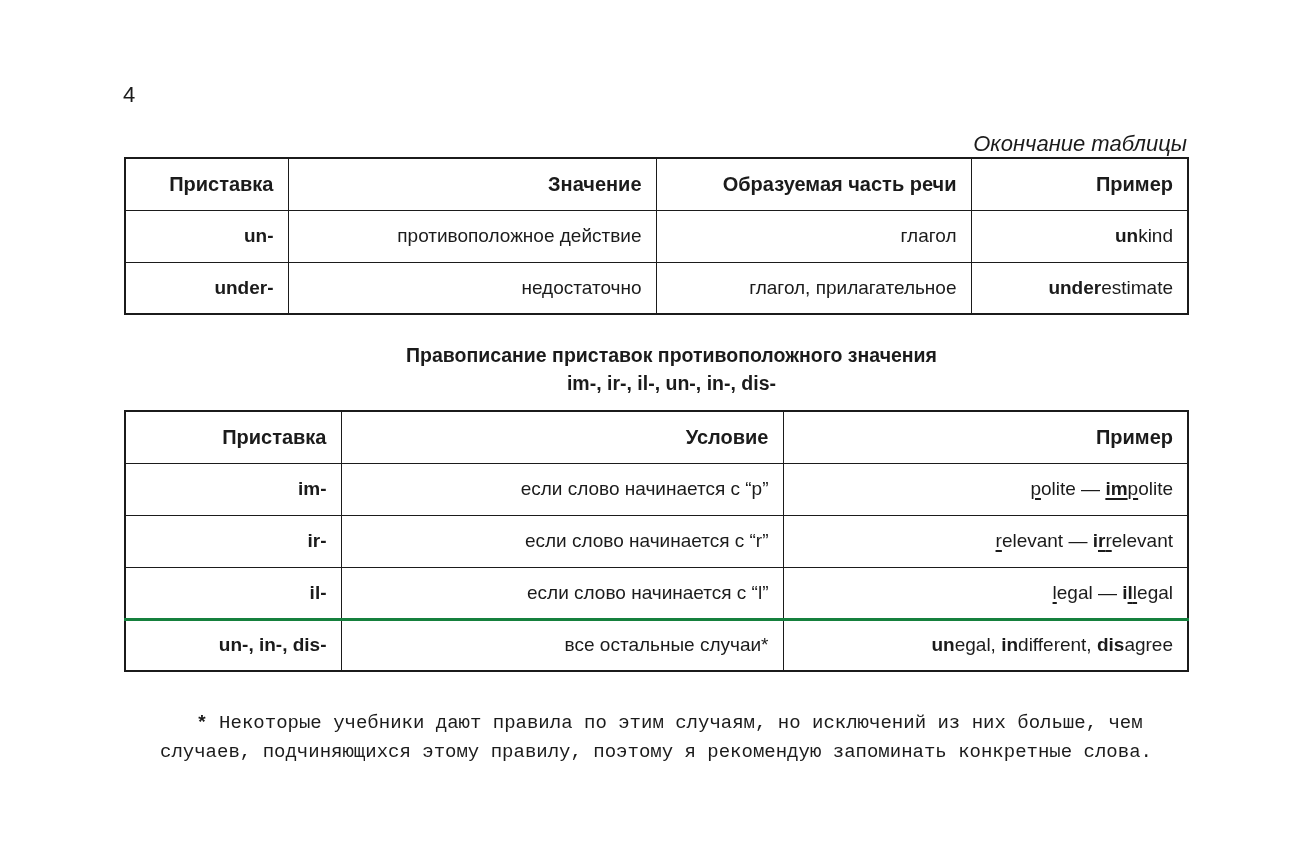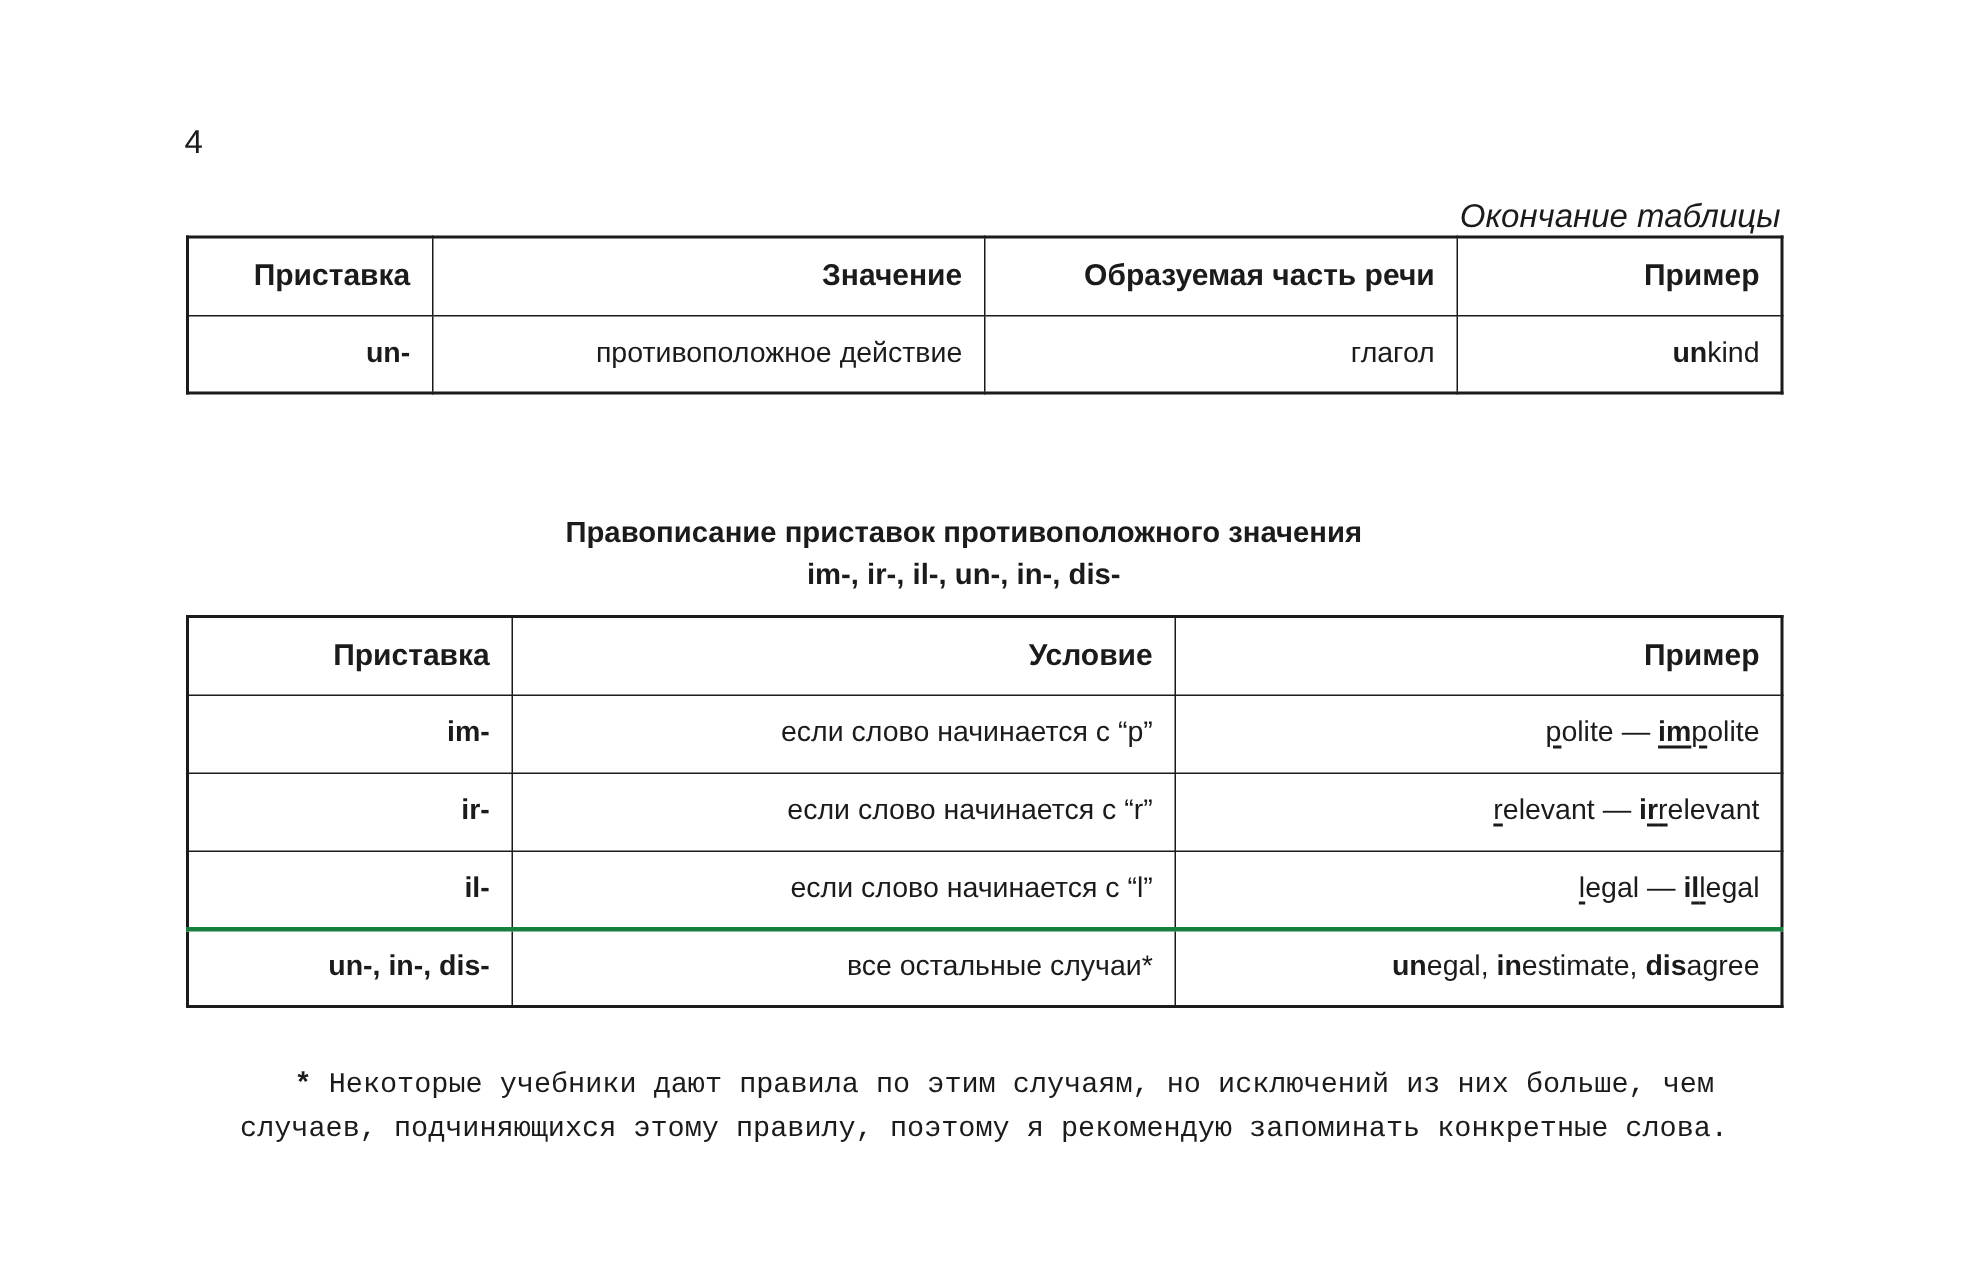--- a/index.html
+++ b/index.html
@@ -41,21 +41,21 @@
     height: 52px;
   }
   td { height: 52px; text-align: right; }
   tr.thick-top td { border-top: 3px solid #15803d; margin-top: 23px; }
   .t1 col.c1 { width: 163px; } .t1 col.c2 { width: 368px; }
   .t1 col.c3 { width: 315px; } .t1 col.c4 { width: 217px; }
   .t2 col.c1 { width: 216px; } .t2 col.c2 { width: 442px; } .t2 col.c3 { width: 405px; }
   .b { font-weight: 700; }
   .u { text-decoration: underline; text-underline-offset: 3px; text-decoration-thickness: 1.5px; }
   .section-heading {
-    position: absolute; top: 341px; left: 111px; width: 1063px;
+    position: absolute; top: 341px; left: 140px; width: 1063px;
     text-align: center; font-weight: 700; font-size: 19.5px; line-height: 28px;
   }
   .footnote {
     position: absolute; top: 709px; left: 124px; width: 1064px;
     font-size: 19px; line-height: 29px;
     text-indent: 27px; text-align: center; font-family: Liberation Mono, monospace;
   }
 </style>
 </head>
 <body>
@@ -78,20 +78,26 @@
       <th>Образуемая часть речи</th>
       <th>Пример</th>
     </tr>
   </thead>
   <tbody>
     <tr>
       <td class="b">un-</td>
       <td>противоположное действие</td>
       <td>глагол</td>
       <td><span class="b">un</span><span>kind</span></td>
+    </tr>
+    <tr>
+      <td class="b">under-</td>
+      <td>недостаточно</td>
+      <td>глагол, прилагательное</td>
+      <td><span class="b">under</span><span>estimate</span></td>
     </tr>
   </tbody>
 </table>
 
 <div class="section-heading">
   <div>Правописание приставок противоположного значения</div>
   <div>im-, ir-, il-, un-, in-, dis-</div>
 </div>
 
 <table class="t2">
@@ -119,18 +125,18 @@
       <td><span class="u">r</span><span>elevant — </span><span class="b">i</span><span class="b u">r</span><span class="u">r</span><span>elevant</span></td>
     </tr>
     <tr>
       <td class="b">il-</td>
       <td>если слово начинается с “l”</td>
       <td><span class="u">l</span><span>egal — </span><span class="b">i</span><span class="b u">l</span><span class="u">l</span><span>egal</span></td>
     </tr>
     <tr class="thick-top">
       <td class="b">un-, in-, dis-</td>
       <td>все остальные случаи*</td>
-      <td><span class="b">un</span><span>egal, </span><span class="b">in</span><span>estimate, </span><span class="b">dis</span><span>agree</span></td>
+      <td><span class="b">un</span><span>egal, </span><span class="b">in</span><span>different, </span><span class="b">dis</span><span>agree</span></td>
     </tr>
   </tbody>
 </table>
 
 <p class="footnote"><span class="b">*</span><span> Некоторые учебники дают правила по этим случаям, но исключений из них больше, чем случаев, подчиняющихся этому правилу, поэтому я рекомендую запоминать конкретные слова.</span></p>
 
 </body></html>

